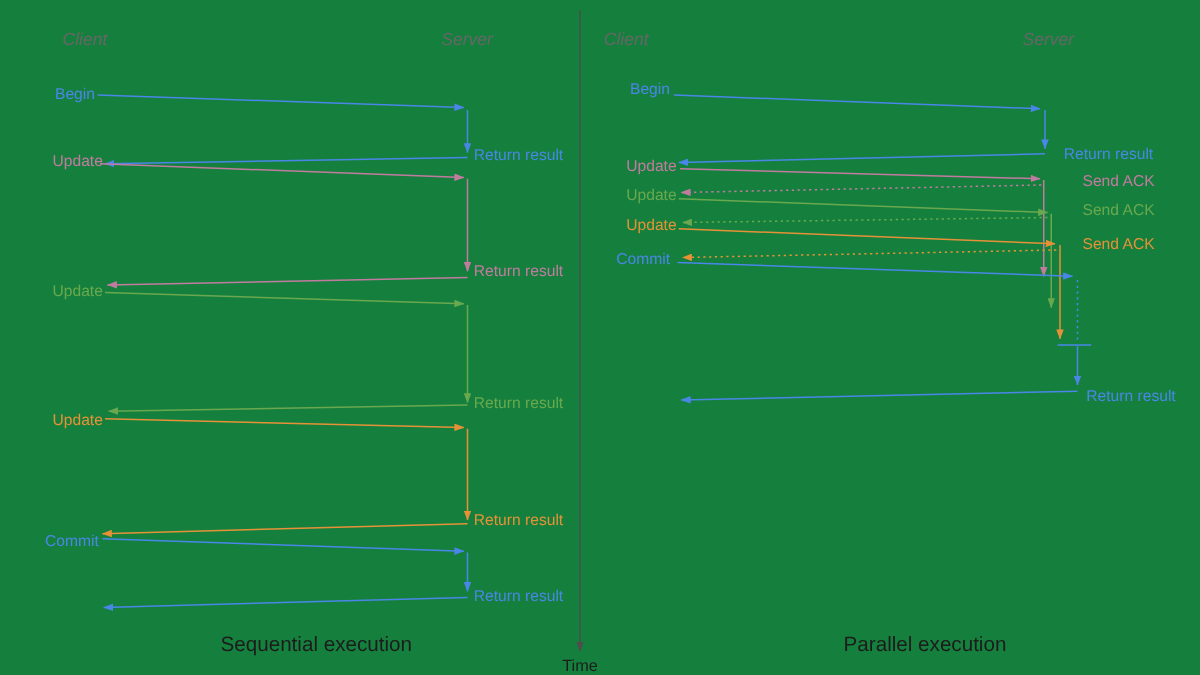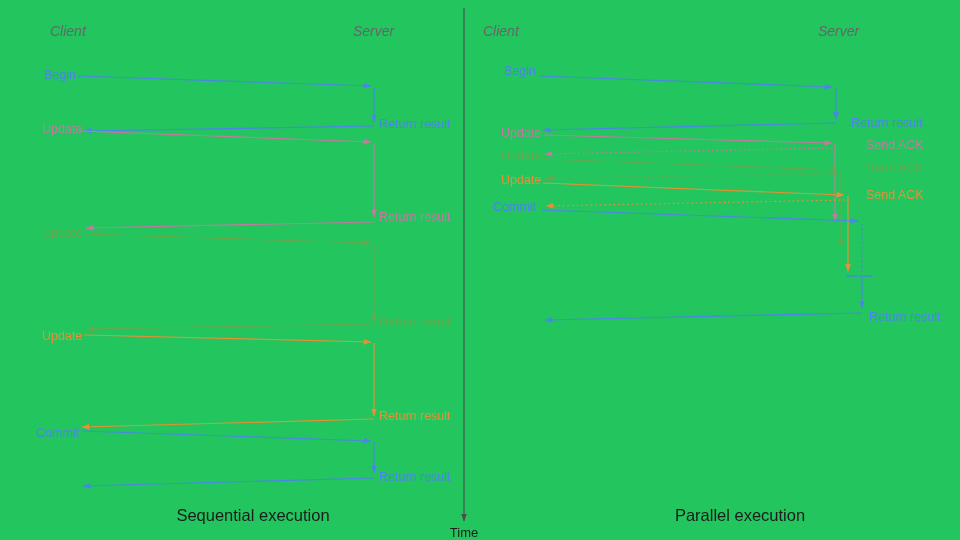--- a/index.html
+++ b/index.html
@@ -1,17 +1,17 @@
 <!DOCTYPE html>
 <html><head>
 <meta charset="utf-8">
 <style>
   html,body{margin:0;padding:0;background:#ffffff;}
   .stage{
-    width:960px;height:540px;position:relative;overflow:hidden;background:#22c55e;
+    width:960px;height:540px;position:relative;overflow:hidden;background:#15803d;
     font-family:"Liberation Sans","DejaVu Sans",sans-serif;
   }
   svg text{font-family:"Liberation Sans","DejaVu Sans",sans-serif;}
   .lane-header{font-size:14px;font-style:italic;}
   .msg-label{font-size:12.5px;}
   .resp-label{font-size:12.5px;}
   .diagram-title{font-size:16.5px;}
   .time-label{font-size:13px;}
   .msg-line{fill:none;stroke-width:1.2;}
   .axis-line{fill:none;stroke-width:1.1;}

